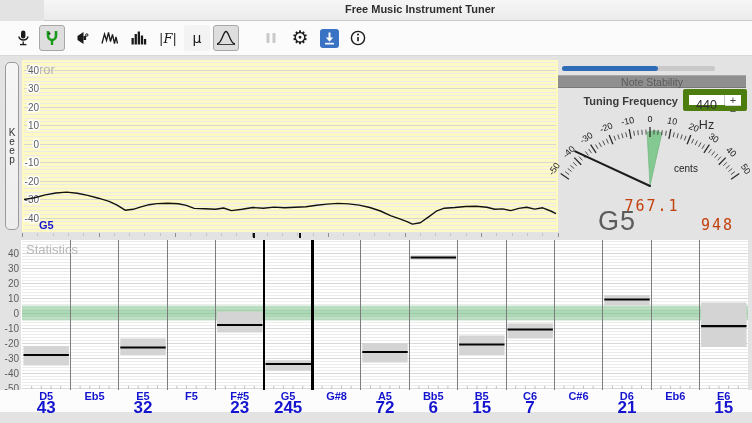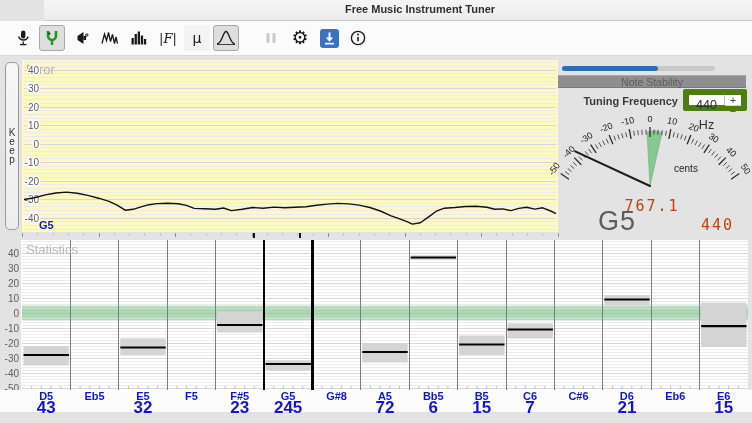--- a/index.html
+++ b/index.html
@@ -373,21 +373,21 @@
       <text x="122.32465245905574" y="18.14961953662332" font-size="9" fill="#1a1a1a" text-anchor="middle" transform="rotate(11.0 122.3 15.1)">10</text>
       <text x="143.8289714296617" y="24.519489015685878" font-size="9" fill="#1a1a1a" text-anchor="middle" transform="rotate(22.0 143.8 21.5)">20</text>
       <text x="163.72276709675816" y="34.87554355038539" font-size="9" fill="#1a1a1a" text-anchor="middle" transform="rotate(33.0 163.7 31.9)">30</text>
       <text x="181.27502934370267" y="48.83724336037781" font-size="9" fill="#1a1a1a" text-anchor="middle" transform="rotate(44.0 181.3 45.8)">40</text>
       <text x="195.84078918181206" y="65.8915569469276" font-size="9" fill="#1a1a1a" text-anchor="middle" transform="rotate(55.0 195.8 62.9)">50</text>
       <line x1="100" y1="80" x2="25.2" y2="45.3" stroke="#1c1c1c" stroke-width="2" stroke-linecap="round"></line>
       <text x="124" y="66" font-size="10" fill="#222">cents</text>
     </svg>
   <div id="freq-readout" class="lcd">767.1</div>
   <div id="note-readout">G5</div>
-  <div id="target-readout" class="lcd">440</div>
+  <div id="target-readout" class="lcd">948</div>
 </div>
 
 <svg id="stats-svg" width="752" height="150">
     <rect x="21" y="0" width="727" height="150" fill="#ffffff"></rect>
     <line x1="22" x2="748" y1="1" y2="1" stroke="#ececec" stroke-width="1" shape-rendering="crispEdges"></line>
     <line x1="22" x2="748" y1="4" y2="4" stroke="#ececec" stroke-width="1" shape-rendering="crispEdges"></line>
     <line x1="22" x2="748" y1="7" y2="7" stroke="#ececec" stroke-width="1" shape-rendering="crispEdges"></line>
     <line x1="22" x2="748" y1="10" y2="10" stroke="#ececec" stroke-width="1" shape-rendering="crispEdges"></line>
     <line x1="22" x2="748" y1="13" y2="13" stroke="#d8d8d8" stroke-width="1" shape-rendering="crispEdges"></line>
     <line x1="22" x2="748" y1="16" y2="16" stroke="#ececec" stroke-width="1" shape-rendering="crispEdges"></line>

